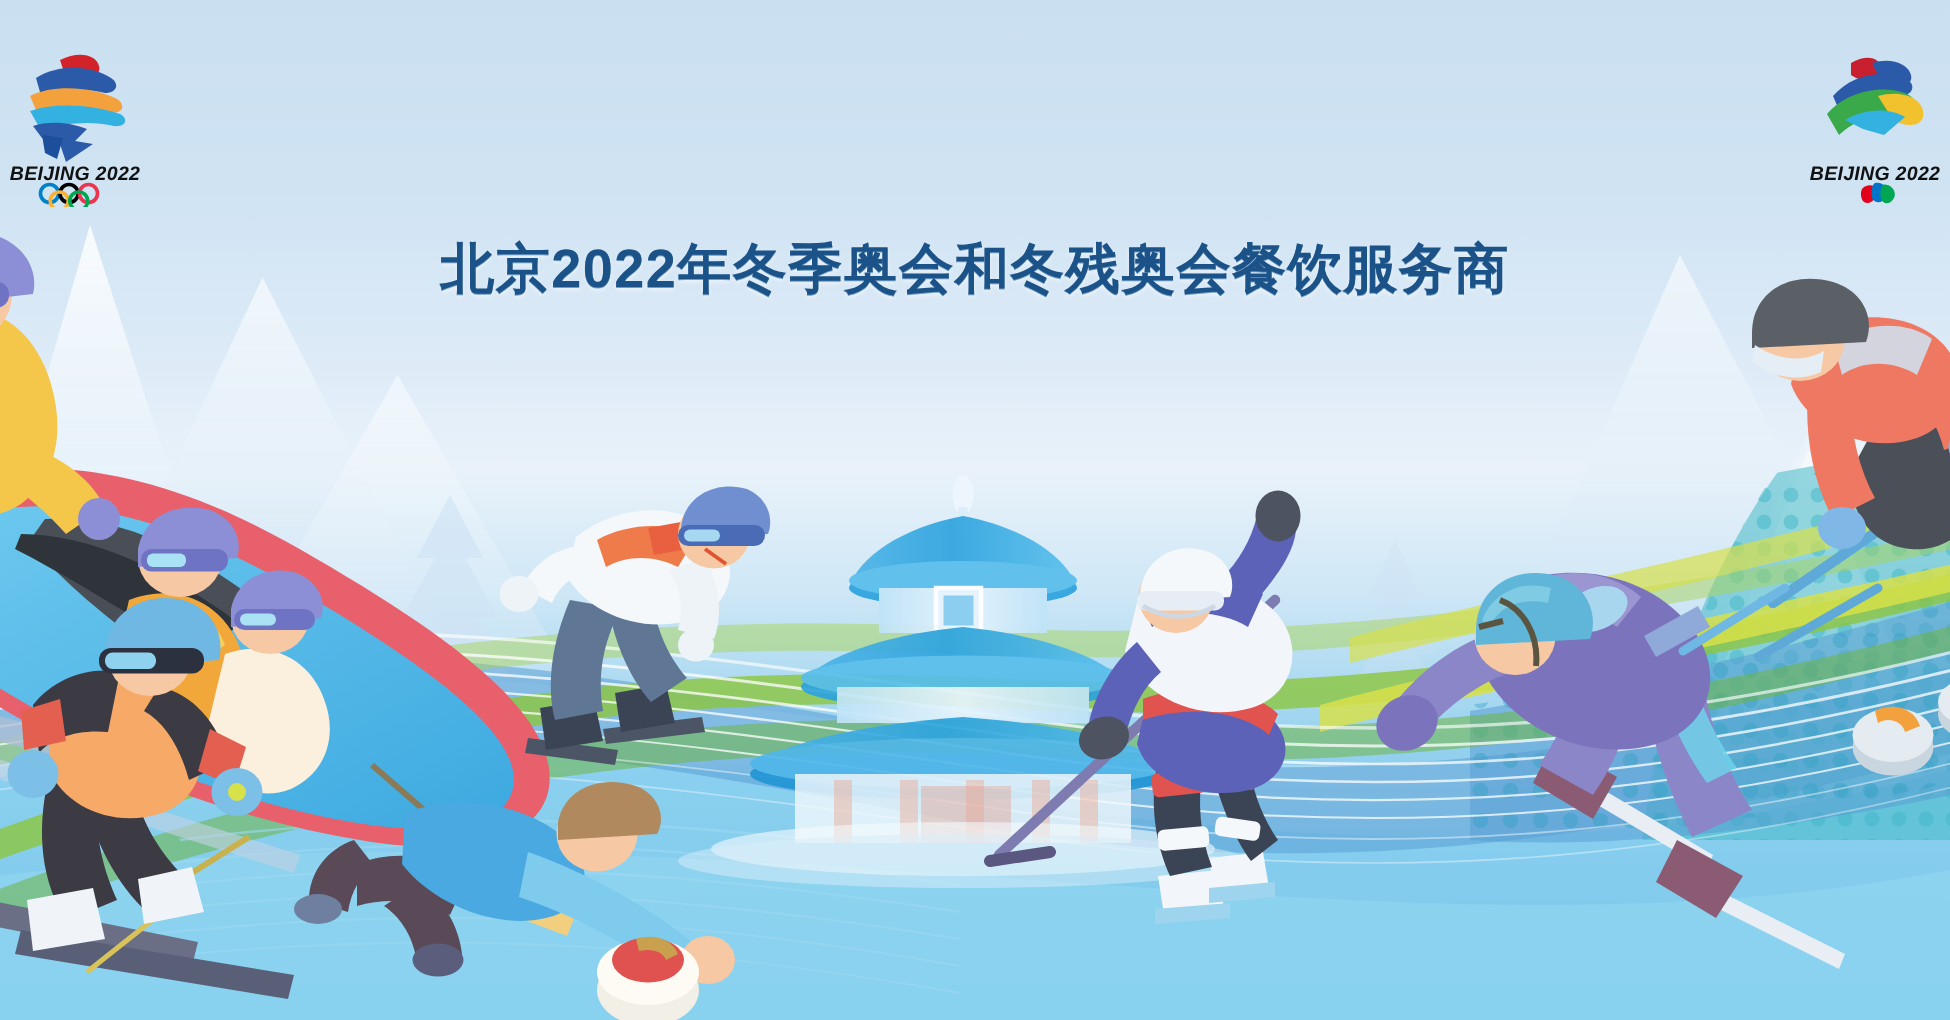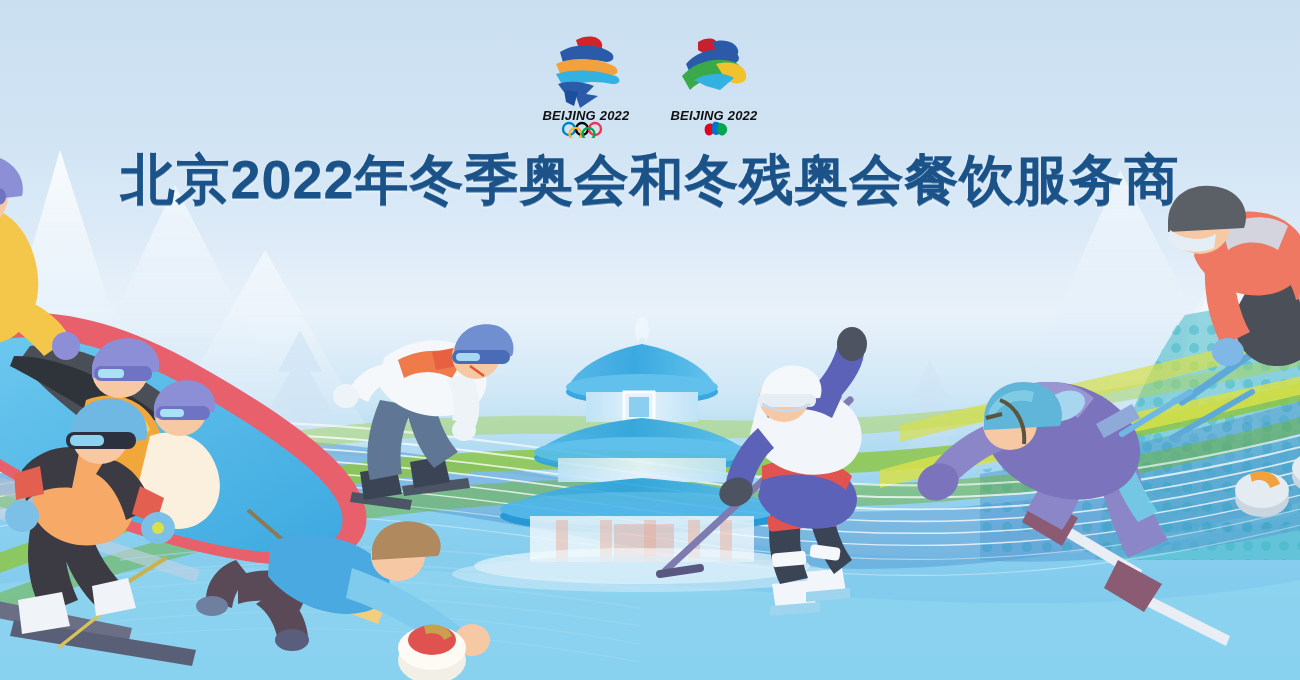--- a/index.html
+++ b/index.html
@@ -11,31 +11,31 @@
     width:1300px;height:680px;
     overflow:hidden;
     background:linear-gradient(180deg,#cadff0 0%,#cfe3f3 18%,#dceaf7 34%,#e9f2fa 46%,#cfe7f6 58%,#93d0ee 74%,#6ec6ea 100%);
   }
   .lay{position:absolute;left:0;top:0;width:1300px;height:680px;}
   .lay svg{display:block;width:1300px;height:680px;}
 
   
   #emblems{
     position:absolute;left:0;top:30px;width:1300px;height:108px;
-    display:flex;justify-content:center;align-items:flex-start;gap:28px;
+    display:flex;justify-content:space-between;align-items:flex-start;gap:28px;
     z-index:40;
   }
   .emblem{width:100px;height:108px;position:relative;}
   .emblem svg{display:block;}
 
   
   #title{
     position:absolute;left:0;top:147px;width:1300px;
     text-align:center;z-index:45;
-    font-size:54px;line-height:64px;font-weight:bold;
+    font-size:36px;line-height:64px;font-weight:bold;
     letter-spacing:1px;
     color:#1b5288;
     text-shadow:0 1px 0 #6f9cc4, 0 2px 3px rgba(255,255,255,.55);
     white-space:nowrap;
   }
 </style>
 </head>
 <body>
 
 <div id="banner">

